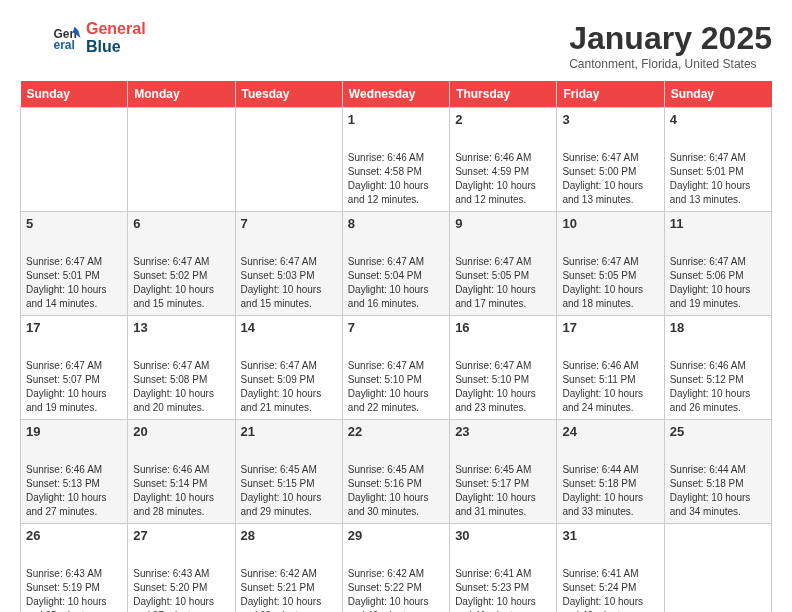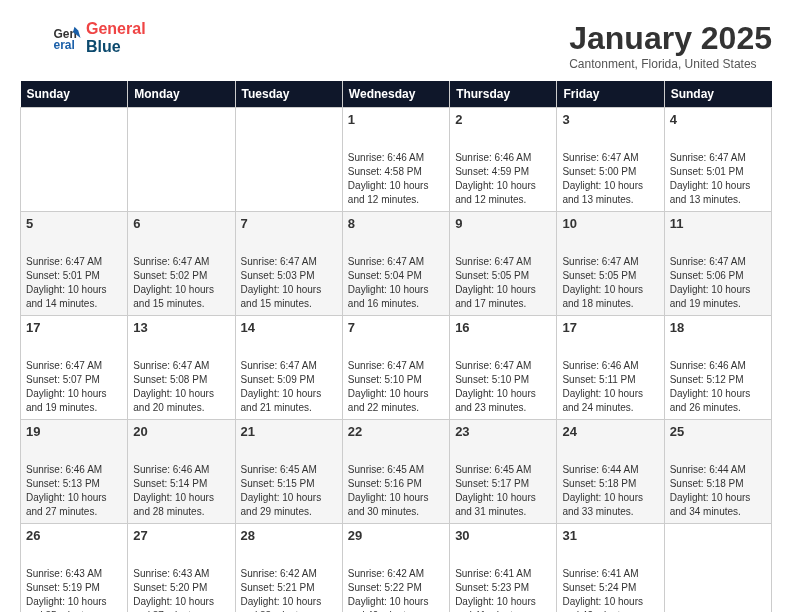--- a/index.html
+++ b/index.html
@@ -36,21 +36,21 @@
     .location {
       font-size: 12px;
       color: #555;
     }
     table {
       width: 100%;
       border-collapse: collapse;
       font-size: 11px;
     }
     th {
-      background-color: #0f172a;
+      background-color: #ef4444;
       color: #fff;
       text-align: left;
       padding: 6px 6px;
       font-size: 12px;
       font-weight: bold;
     }
     td {
       border: 1px solid #ccc;
       vertical-align: top;
       padding: 4px 5px;

